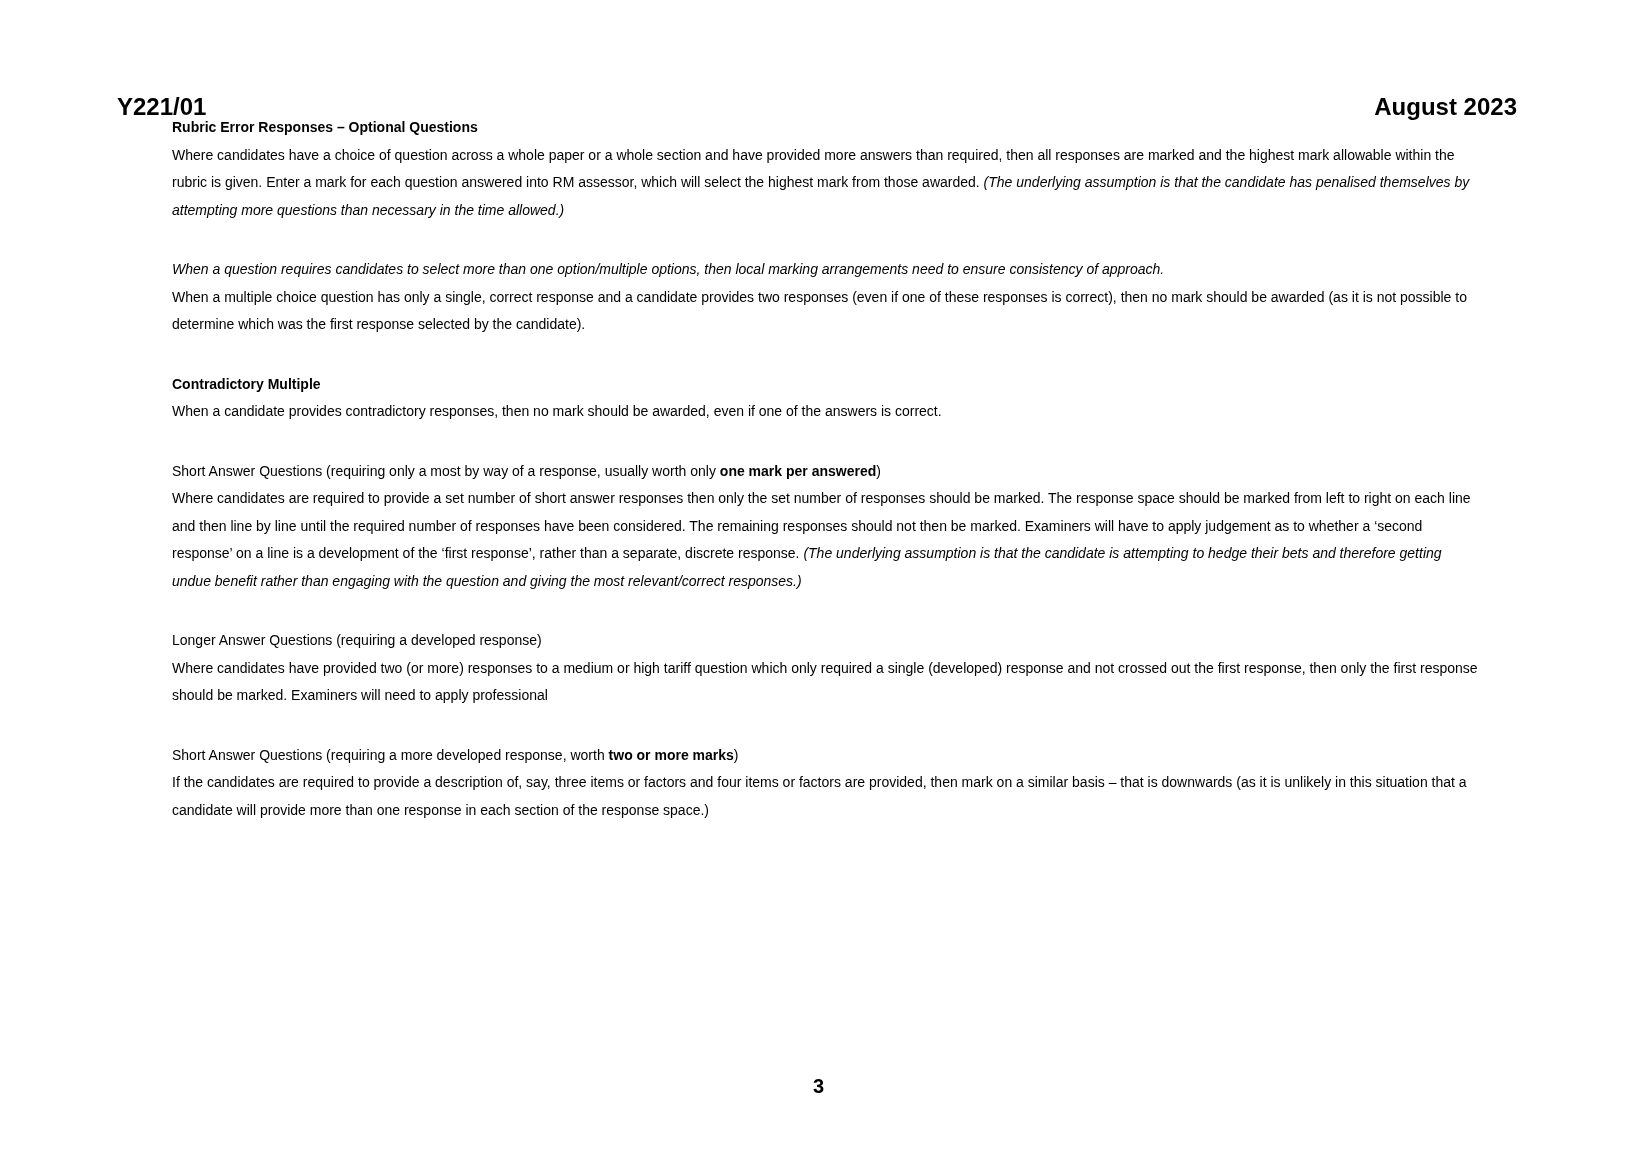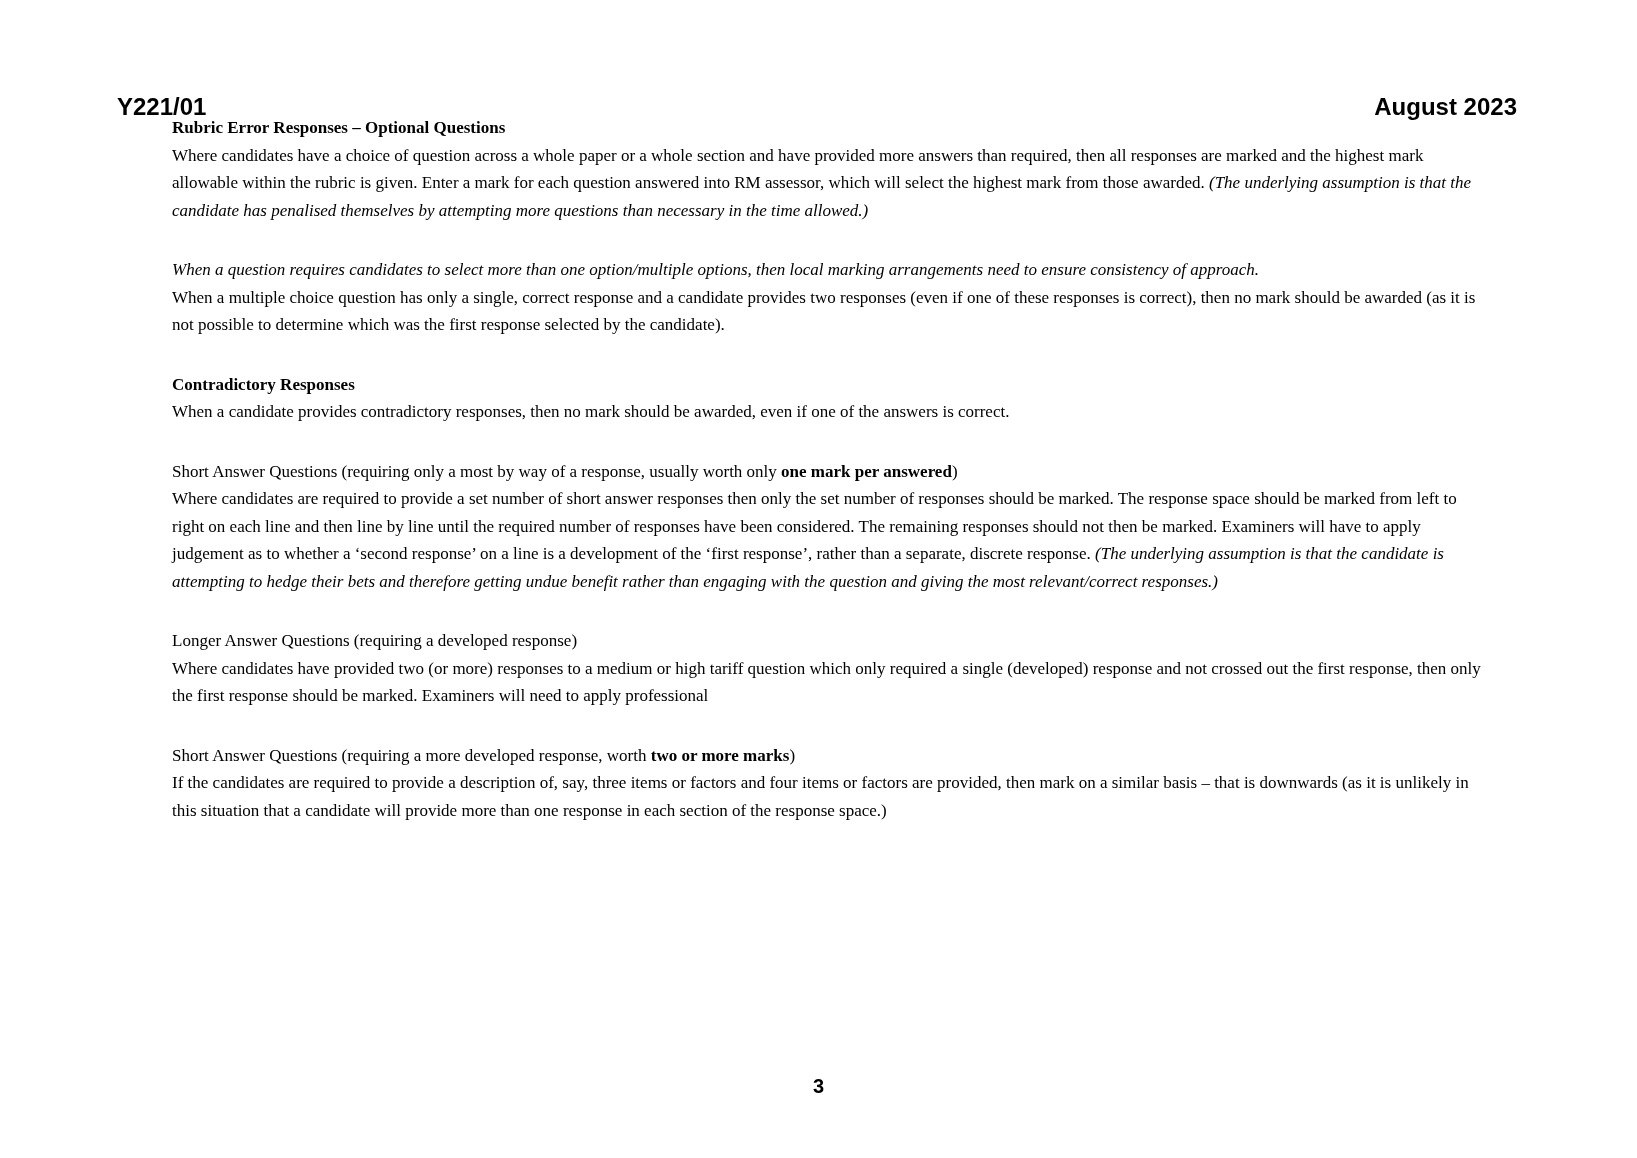--- a/index.html
+++ b/index.html
@@ -36,21 +36,21 @@
   .doc-content {
     position: absolute;
     top: 114px;
     left: 172px;
     width: 1312px;
     font-size: 19.5px;
     line-height: 27.5px;
   }
   .doc-section { margin: 0 0 32px 0; }
   .doc-section:last-child { margin-bottom: 0; }
-  .sec-heading, .sec-para { font-size: 17px; line-height: 27.5px; font-family: Liberation Serif, serif; }
+  .sec-heading, .sec-para { font-size: 14px; line-height: 27.5px; }
   .run.b { font-weight: 700; }
   .run.i { font-style: italic; }
   .doc-footer {
     position: absolute;
     top: 1075px;
     left: 0;
     width: 1637px;
     text-align: center;
     font-size: 20px;
     font-weight: 700;
@@ -69,21 +69,21 @@
   <main class="doc-content" id="sections-root">
       <section class="doc-section">
         <div class="sec-heading"><span class="run b">Rubric Error Responses – Optional Questions</span></div>
         <p class="sec-para"><span class="run">Where candidates have a choice of question across a whole paper or a whole section and have provided more answers than required, then all responses are marked and the highest mark allowable within the rubric is given. Enter a mark for each question answered into RM assessor, which will select the highest mark from those awarded. </span><span class="run i">(The underlying assumption is that the candidate has penalised themselves by attempting more questions than necessary in the time allowed.)</span></p>
       </section>
       <section class="doc-section">
         <p class="sec-para"><span class="run i">When a question requires candidates to select more than one option/multiple options, then local marking arrangements need to ensure consistency of approach.</span></p>
         <p class="sec-para"><span class="run">When a multiple choice question has only a single, correct response and a candidate provides two responses (even if one of these responses is correct), then no mark should be awarded (as it is not possible to determine which was the first response selected by the candidate).</span></p>
       </section>
       <section class="doc-section">
-        <div class="sec-heading"><span class="run b">Contradictory Responses</span></div>
+        <div class="sec-heading"><span class="run b">Contradictory Multiple</span></div>
         <p class="sec-para"><span class="run">When a candidate provides contradictory responses, then no mark should be awarded, even if one of the answers is correct.</span></p>
       </section>
       <section class="doc-section">
         <div class="sec-heading"><span class="run">Short Answer Questions (requiring only a most by way of a response, usually worth only </span><span class="run b">one mark per answered</span><span class="run">)</span></div>
         <p class="sec-para"><span class="run">Where candidates are required to provide a set number of short answer responses then only the set number of responses should be marked. The response space should be marked from left to right on each line and then line by line until the required number of responses have been considered.  The remaining responses should not then be marked. Examiners will have to apply judgement as to whether a ‘second response’ on a line is a development of the ‘first response’, rather than a separate, discrete response.  </span><span class="run i">(The underlying assumption is that the candidate is attempting to hedge their bets and therefore getting undue benefit rather than engaging with the question and giving the most relevant/correct responses.)</span></p>
       </section>
       <section class="doc-section">
         <div class="sec-heading"><span class="run">Longer Answer Questions (requiring a developed response)</span></div>
         <p class="sec-para"><span class="run">Where candidates have provided two (or more) responses to a medium or high tariff question which only required a single (developed) response and not crossed out the first response, then only the first response should be marked. Examiners will need to apply professional</span></p>
       </section>

